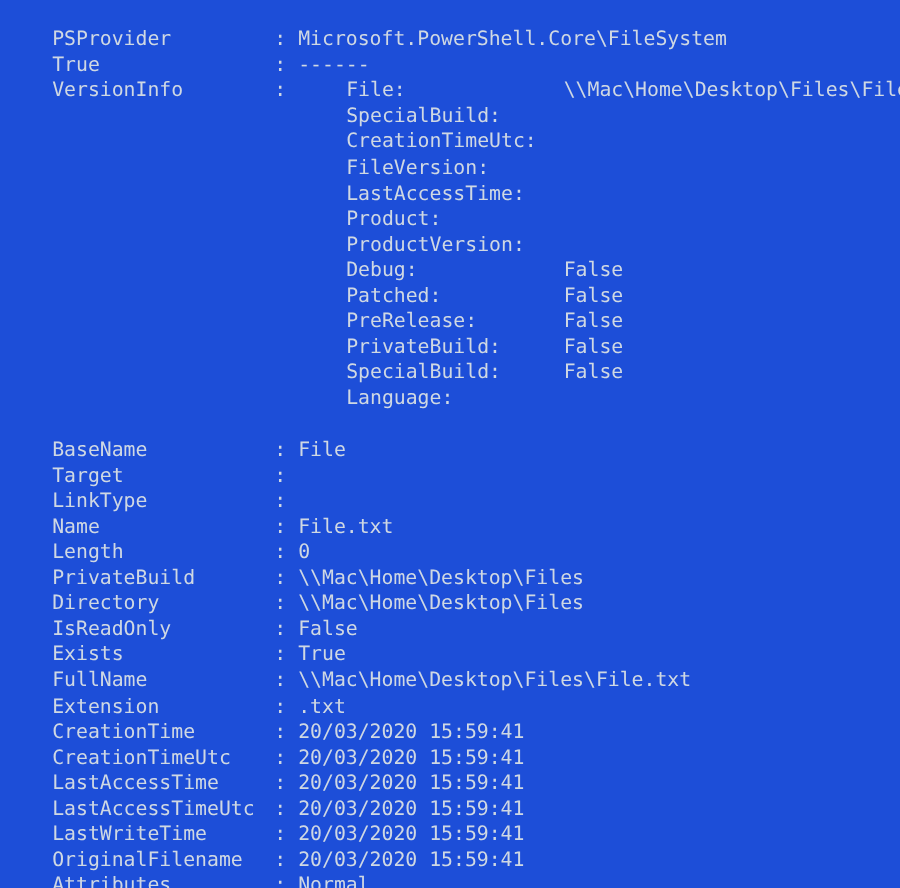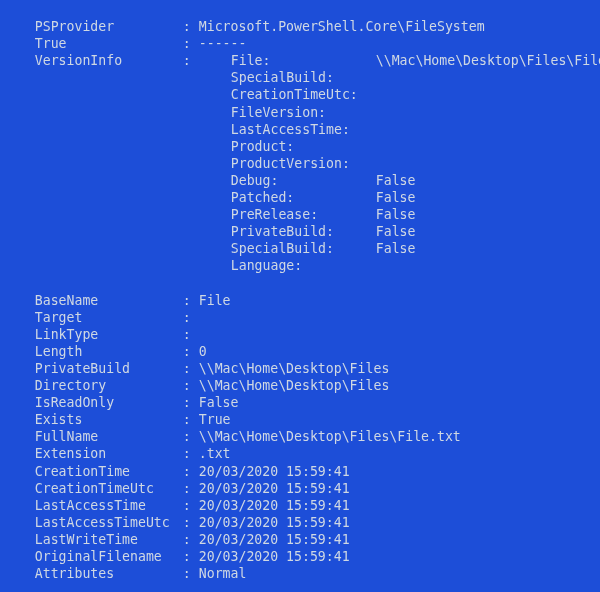--- a/index.html
+++ b/index.html
@@ -100,20 +100,23 @@
   <div class="line">
     <span class="cell k">BaseName</span><span class="cell sep">:</span><span class="cell v">File</span>
   </div>
   <div class="line">
     <span class="cell k">Target</span><span class="cell sep">:</span><span class="cell v"></span>
   </div>
   <div class="line">
     <span class="cell k">LinkType</span><span class="cell sep">:</span><span class="cell v"></span>
   </div>
   <div class="line">
+    <span class="cell k">Name</span><span class="cell sep">:</span><span class="cell v">File.txt</span>
+  </div>
+  <div class="line">
     <span class="cell k">Length</span><span class="cell sep">:</span><span class="cell v">0</span>
   </div>
   <div class="line">
     <span class="cell k">PrivateBuild</span><span class="cell sep">:</span><span class="cell v">\\Mac\Home\Desktop\Files</span>
   </div>
   <div class="line">
     <span class="cell k">Directory</span><span class="cell sep">:</span><span class="cell v">\\Mac\Home\Desktop\Files</span>
   </div>
   <div class="line">
     <span class="cell k">IsReadOnly</span><span class="cell sep">:</span><span class="cell v">False</span>

